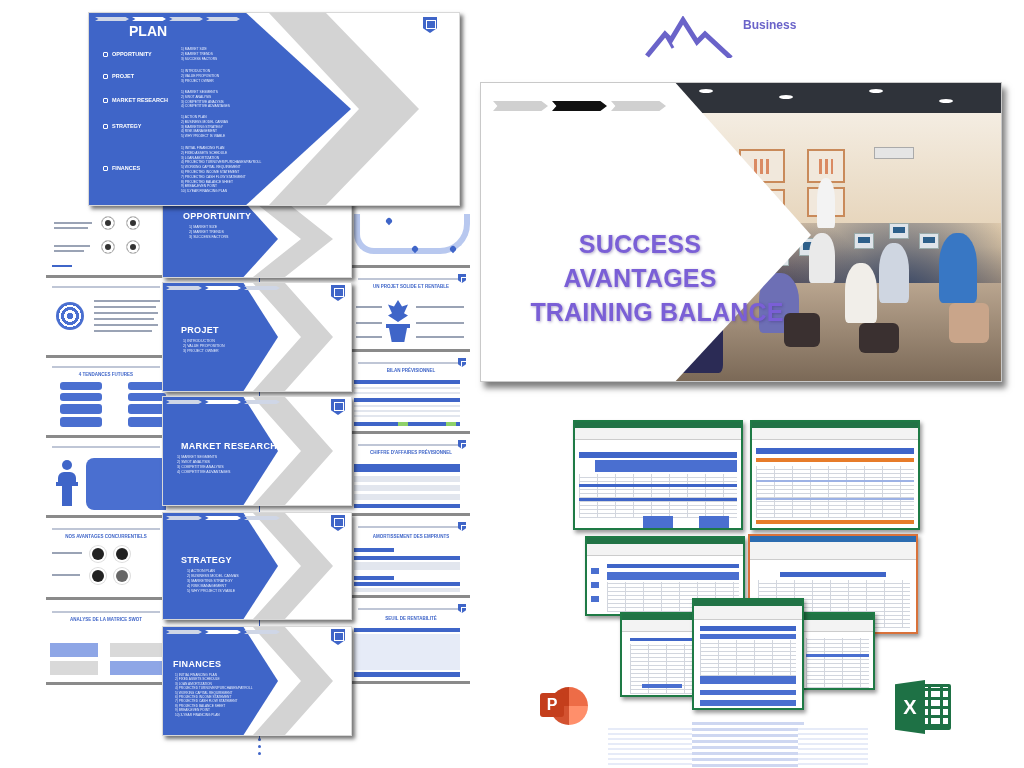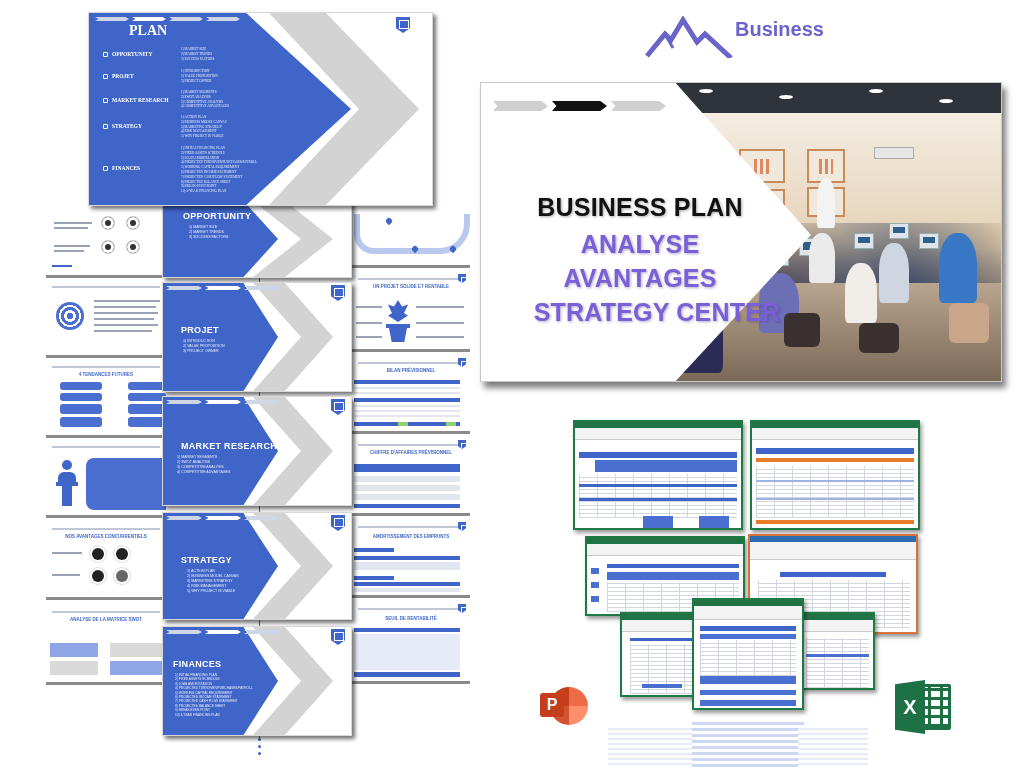--- a/index.html
+++ b/index.html
@@ -89,21 +89,21 @@
     #cover .cov-progress span.active { background: #111; }
     #cover .cov-title {
       position: absolute; left: 0; width: 318px; text-align: center;
       font-weight: bold; font-size: 25px; letter-spacing: 0.2px;
     }
     #cover .t-black { color: #111; text-shadow: 1px 1px 3px rgba(0,0,0,0.35); }
     #cover .t-purple { color: #7a5fd6; text-shadow: 1px 1px 3px rgba(60,40,120,0.4); }
 
     
     #logo { position: absolute; left: 645px; top: 14px; width: 220px; height: 50px; }
-    #logo .l1 { position: absolute; left: 90px; top: 4px; font-size: 20px; font-weight: bold; color: #6a63c9; }
+    #logo .l1 { position: absolute; left: 98px; top: 4px; font-size: 12px; font-weight: bold; color: #6a63c9; }
     #logo .l2 { position: absolute; left: 80px; top: 19px; font-size: 24px; font-weight: bold; color: #5bcbc7; letter-spacing: 0.3px; }
 
     
     .sheet {
       position: absolute; background: #fff; border: 2px solid #1e7a45; overflow: hidden;
       box-shadow: 2px 3px 4px rgba(0,0,0,0.4);
     }
     .sheet .ribbon { position: absolute; left: 0; right: 0; top: 0; height: 6px; background: #217346; }
     .sheet .tools { position: absolute; left: 0; right: 0; top: 6px; height: 12px; background: #f3f3f3; border-bottom: 1px solid #ccc; }
     .sheet .banner { position: absolute; height: 6px; background: #3f65c8; }
@@ -365,21 +365,21 @@
     <li>4) PROJECTED TURNOVER/PURCHASES/PAYROLL</li>
     <li>5) WORKING CAPITAL REQUIREMENT</li>
     <li>6) PROJECTED INCOME STATEMENT</li>
     <li>7) PROJECTED CASH FLOW STATEMENT</li>
     <li>8) PROJECTED BALANCE SHEET</li>
     <li>9) BREAK-EVEN POINT</li>
     <li>10) 3-YEAR FINANCING PLAN</li>
   </ul>
 </div>
 
-<div class="slide" id="plan-slide" style="left:88px;top:12px;width:345px;height:194px;font-family:Liberation Serif, serif;">
+<div class="slide" id="plan-slide" style="left:88px;top:12px;width:372px;height:194px;">
   <div class="blue-arrow" style="width:262px;clip-path:polygon(0 0,60% 0,100% 50%,60% 100%,0 100%);"></div>
   <div class="grey-chev" style="left:180px;width:150px;background:#d3d3d3;clip-path:polygon(0 0,38% 0,100% 50%,38% 100%,0 100%,60% 50%);"></div>
   <div class="progress-bar" style="left:6px;top:4px;">
       <span style="width:34px;"></span>
       <span class="active" style="width:34px;"></span>
       <span style="width:34px;"></span>
       <span style="width:34px;"></span>
     </div>
   <div class="badge-shield" style="right:22px;top:4px;width:14px;height:16px;"></div>
   <div class="plan-title">PLAN</div>
@@ -494,24 +494,23 @@
     <div class="abs" style="left:125px;top:230px;width:36px;height:34px;border-radius:6px;background:#3a3030;"></div>
     <div class="abs" style="left:200px;top:240px;width:40px;height:30px;border-radius:6px;background:#3a3030;"></div>
     <div class="abs" style="left:290px;top:220px;width:40px;height:40px;border-radius:6px;background:#c9a58a;"></div>
   </div>
   <div class="white-wedge"></div>
   <div class="cov-progress">
     <span></span>
       <span class="active"></span>
       <span></span>
   </div>
-  <div class="cov-title t-black" style="top:110px;">BUSINESS PLAN</div>
-  <div class="cov-title t-purple" style="top:147px;">ANALYSE</div>
+  <div class="cov-title t-purple" style="top:147px;">SUCCESS</div>
   <div class="cov-title t-purple" style="top:181px;">AVANTAGES</div>
-  <div class="cov-title t-purple" style="top:215px;width:340px;left:6px;">STRATEGY CENTER</div>
+  <div class="cov-title t-purple" style="top:215px;width:340px;left:6px;">TRAINING BALANCE</div>
 </div>
 
 <div>
 
   <div class="sheet" style="left:573px;top:420px;width:170px;height:110px;">
     <div class="ribbon"></div>
       <div class="tools"></div>
     <div class="banner" style="left:4px;right:4px;top:30px;"></div>
     <div class="bluecol" style="left:20px;right:4px;top:38px;height:12px;"></div>
     <div class="grid" style="left:4px;right:4px;top:52px;height:44px;"></div>

